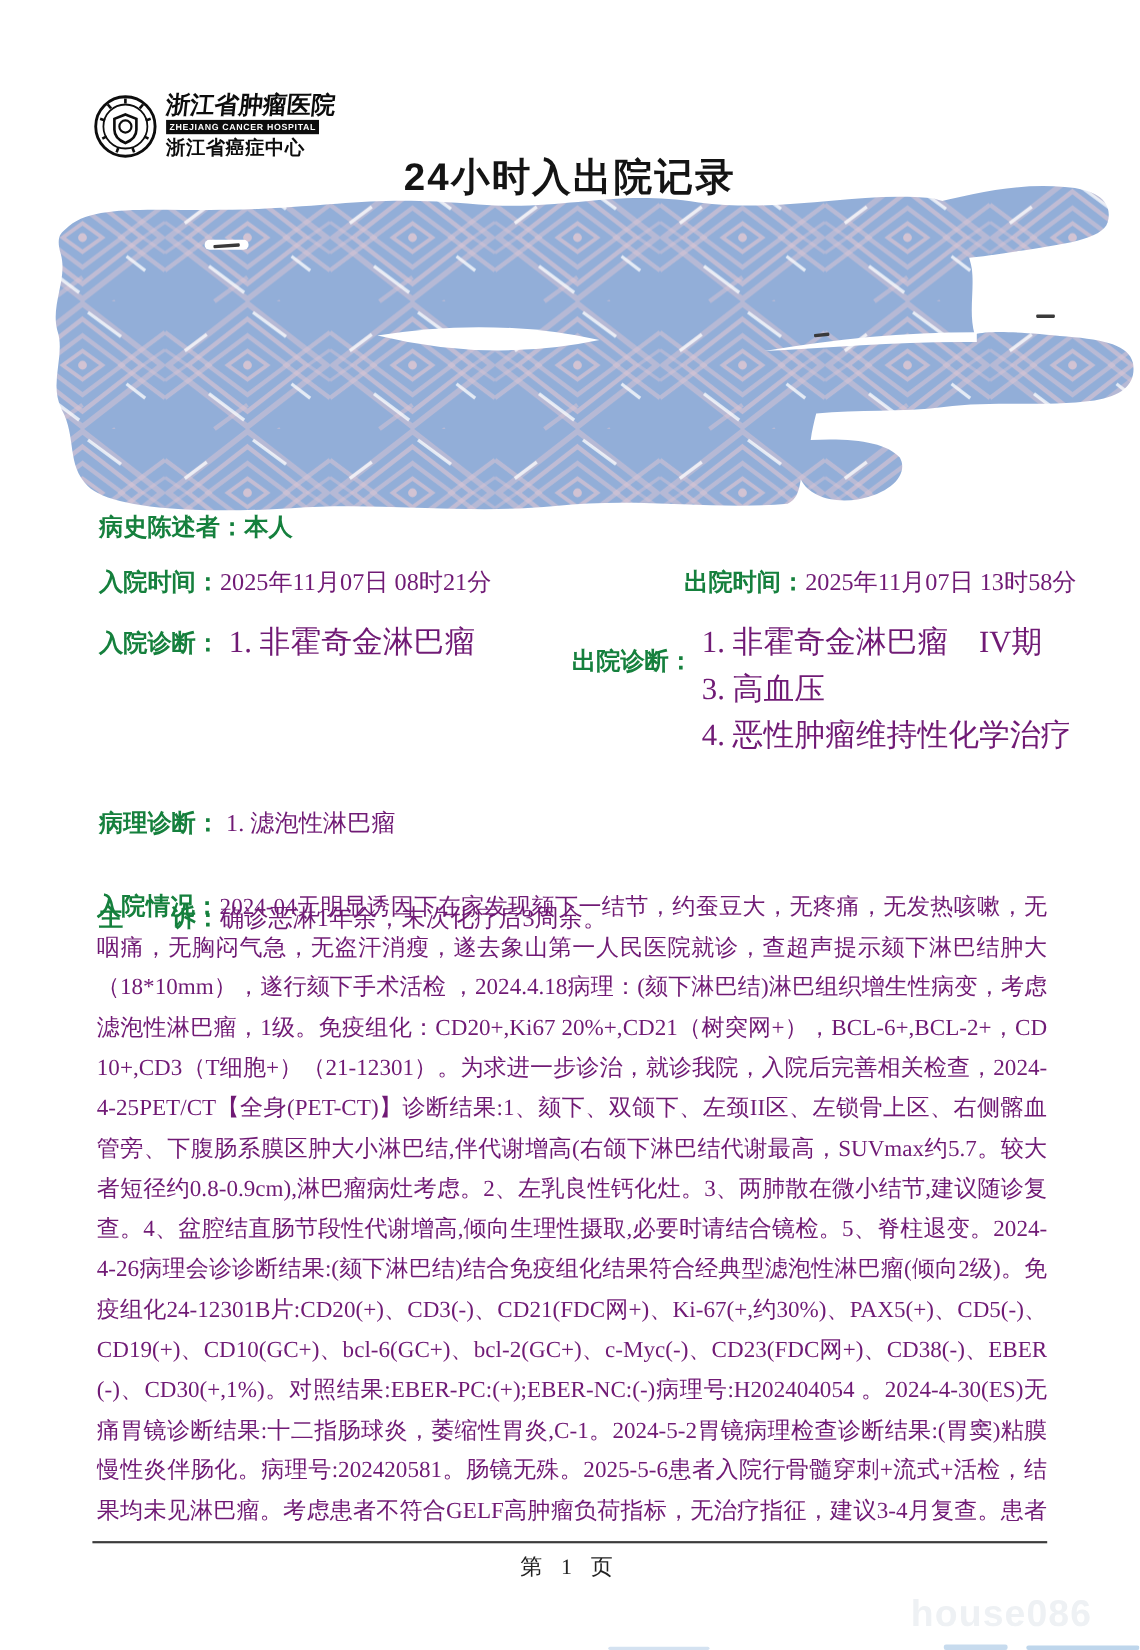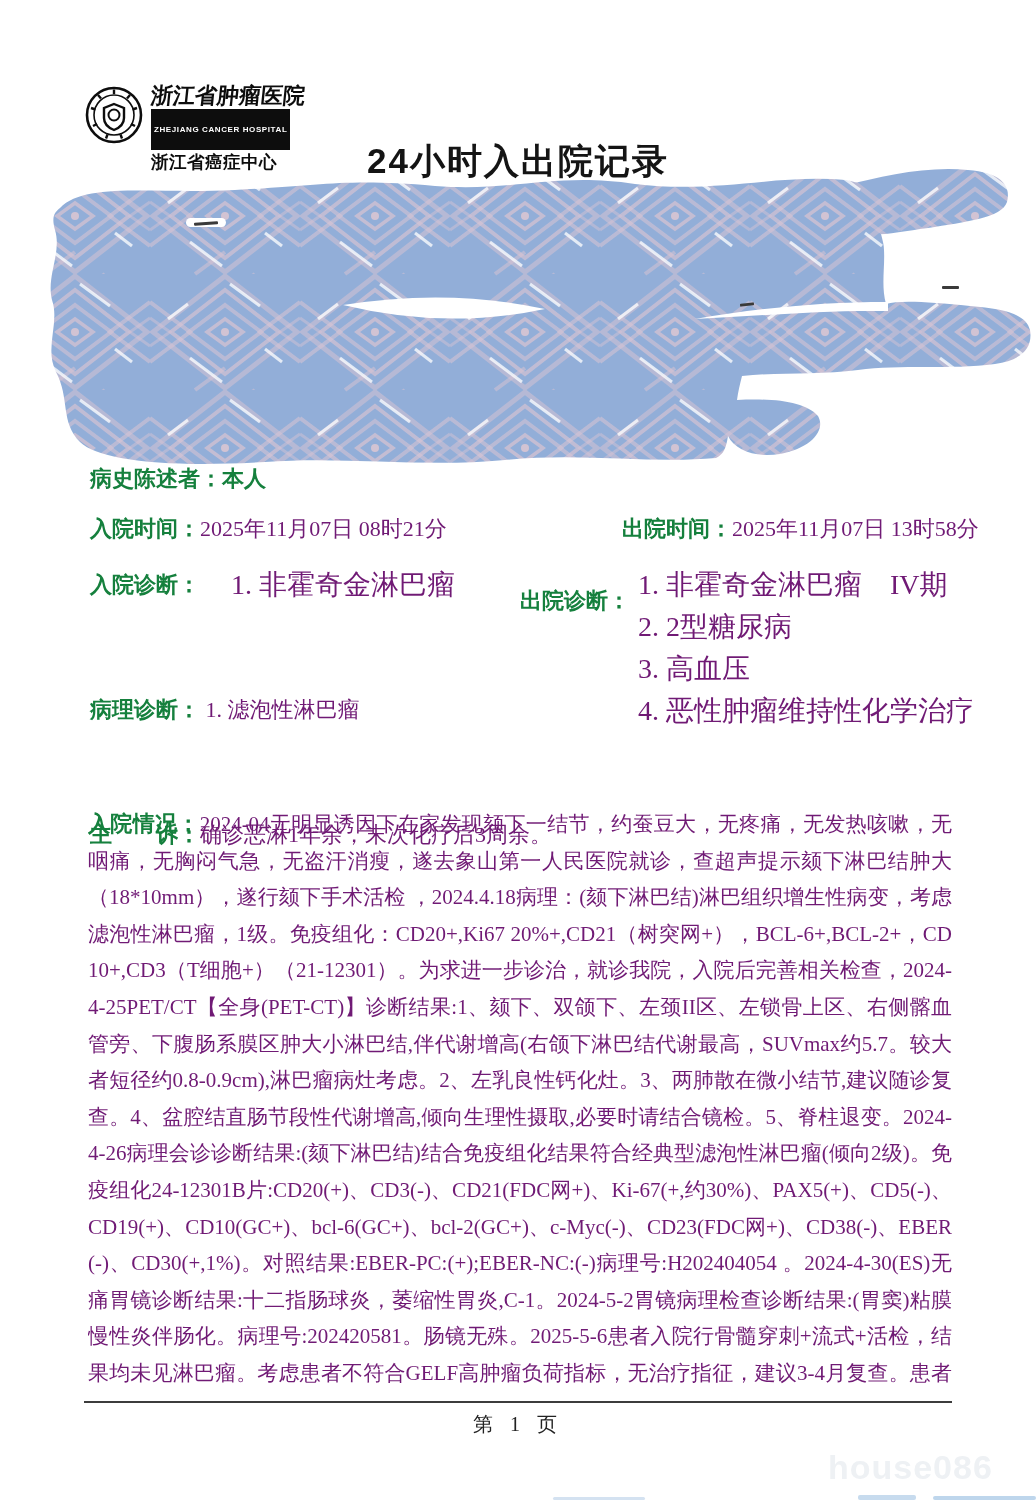--- a/index.html
+++ b/index.html
@@ -10,21 +10,21 @@
   
   .logo { position:absolute; left:84px; top:84px; display:flex; align-items:flex-start; }
   .seal { width:60px; height:62px; margin-right:7px; }
   .logo-text { display:flex; flex-direction:column; align-items:flex-start; }
   .logo-cn {
     font-family:"Liberation Serif","DejaVu Serif",serif; font-weight:bold; font-size:22px;
     line-height:24px; letter-spacing:0px; transform:skewX(-6deg); white-space:nowrap; color:#0c0c0c;
   }
   .logo-en {
     background:#0d0d0d; color:#ffffff; font-family:"Liberation Sans","DejaVu Sans",sans-serif;
-    font-weight:bold; font-size:8px; line-height:11px; letter-spacing:0.6px; padding:15px 3px;
+    font-weight:bold; font-size:8px; line-height:11px; letter-spacing:0.6px; padding:1px 3px;
     white-space:nowrap; margin-top:1px;
   }
   .logo-center {
     font-family:"Liberation Sans","DejaVu Sans",sans-serif; font-weight:bold; font-size:17.5px;
     line-height:24px; letter-spacing:0.5px; white-space:nowrap; color:#0c0c0c;
   }
   .doc-title {
     position:absolute; left:0; top:138px; width:100%; text-align:center; z-index:1;
     font-family:"Liberation Sans","DejaVu Sans",sans-serif;
     font-weight:bold; font-size:35px; letter-spacing:2px; color:#141414;
@@ -153,38 +153,37 @@
   </div>
 
   <div class="row" style="top:514px; left:90px; width:862px;">
     <span class="lbl">入院时间：</span><span class="val">2025年11月07日 08时21分</span>
     <span class="col2">
       <span class="lbl">出院时间：</span><span class="val">2025年11月07日 13时58分</span>
     </span>
   </div>
 
   <div class="row" style="top:564px; left:90px; width:862px;">
-    <span class="dx-group" style="position:absolute; left:0; top:0;gap:23px;">
+    <span class="dx-group" style="position:absolute; left:0; top:0;">
       <span class="lbl" style="line-height:42px;">入院诊断：</span>
       <span class="dx-items">
         <div class="dx-item val">1. 非霍奇金淋巴瘤</div>
       </span>
     </span>
     <span class="dx-group" style="position:absolute; left:430px; top:0;">
       <span class="lbl" style="line-height:42px;margin-top:16px;">出院诊断：</span>
       <span class="dx-items">
         <div class="dx-item val">1. 非霍奇金淋巴瘤　IV期</div>
-        <div class="dx-item val">2. 2型糖尿病</div>
         <div class="dx-item val">3. 高血压</div>
         <div class="dx-item val">4. 恶性肿瘤维持性化学治疗</div>
       </span>
     </span>
   </div>
 
-  <div class="row" style="top:695px;">
+  <div class="row" style="top:733px;">
     <span class="lbl">病理诊断：</span>&nbsp;<span class="val">1. 滤泡性淋巴瘤</span>
   </div>
 
   <div class="row" style="top:820px;">
     <span class="lbl">主　　诉：</span><span class="val">确诊恶淋1年余，末次化疗后3周余。</span>
   </div>
 
   <div class="para">
     <span class="lbl">入院情况：</span><span class="val">2024-04无明显诱因下在家发现颏下一结节，约蚕豆大，无疼痛，无发热咳嗽，无咽痛，无胸闷气急，无盗汗消瘦，遂去象山第一人民医院就诊，查超声提示颏下淋巴结肿大（18*10mm），遂行颏下手术活检 ，2024.4.18病理：(颏下淋巴结)淋巴组织增生性病变，考虑滤泡性淋巴瘤，1级。免疫组化：CD20+,Ki67 20%+,CD21（树突网+），BCL-6+,BCL-2+，CD10+,CD3（T细胞+）（21-12301）。为求进一步诊治，就诊我院，入院后完善相关检查，2024-4-25PET/CT【全身(PET-CT)】诊断结果:1、颏下、双颌下、左颈II区、左锁骨上区、右侧髂血管旁、下腹肠系膜区肿大小淋巴结,伴代谢增高(右颌下淋巴结代谢最高，SUVmax约5.7。较大者短径约0.8-0.9cm),淋巴瘤病灶考虑。2、左乳良性钙化灶。3、两肺散在微小结节,建议随诊复查。4、盆腔结直肠节段性代谢增高,倾向生理性摄取,必要时请结合镜检。5、脊柱退变。2024-4-26病理会诊诊断结果:(颏下淋巴结)结合免疫组化结果符合经典型滤泡性淋巴瘤(倾向2级)。免疫组化24-12301B片:CD20(+)、CD3(-)、CD21(FDC网+)、Ki-67(+,约30%)、PAX5(+)、CD5(-)、CD19(+)、CD10(GC+)、bcl-6(GC+)、bcl-2(GC+)、c-Myc(-)、CD23(FDC网+)、CD38(-)、EBER(-)、CD30(+,1%)。对照结果:EBER-PC:(+);EBER-NC:(-)病理号:H202404054 。2024-4-30(ES)无痛胃镜诊断结果:十二指肠球炎，萎缩性胃炎,C-1。2024-5-2胃镜病理检查诊断结果:(胃窦)粘膜慢性炎伴肠化。病理号:202420581。肠镜无殊。2025-5-6患者入院行骨髓穿刺+流式+活检，结果均未见淋巴瘤。考虑患者不符合GELF高肿瘤负荷指标，无治疗指征，建议3-4月复查。患者定期复查。2025年8月患者开始出现全身瘙痒，乏力明显，双颈部淋巴结进一步肿大，偶有发热，我院B超提示“颏</span>
   </div>

